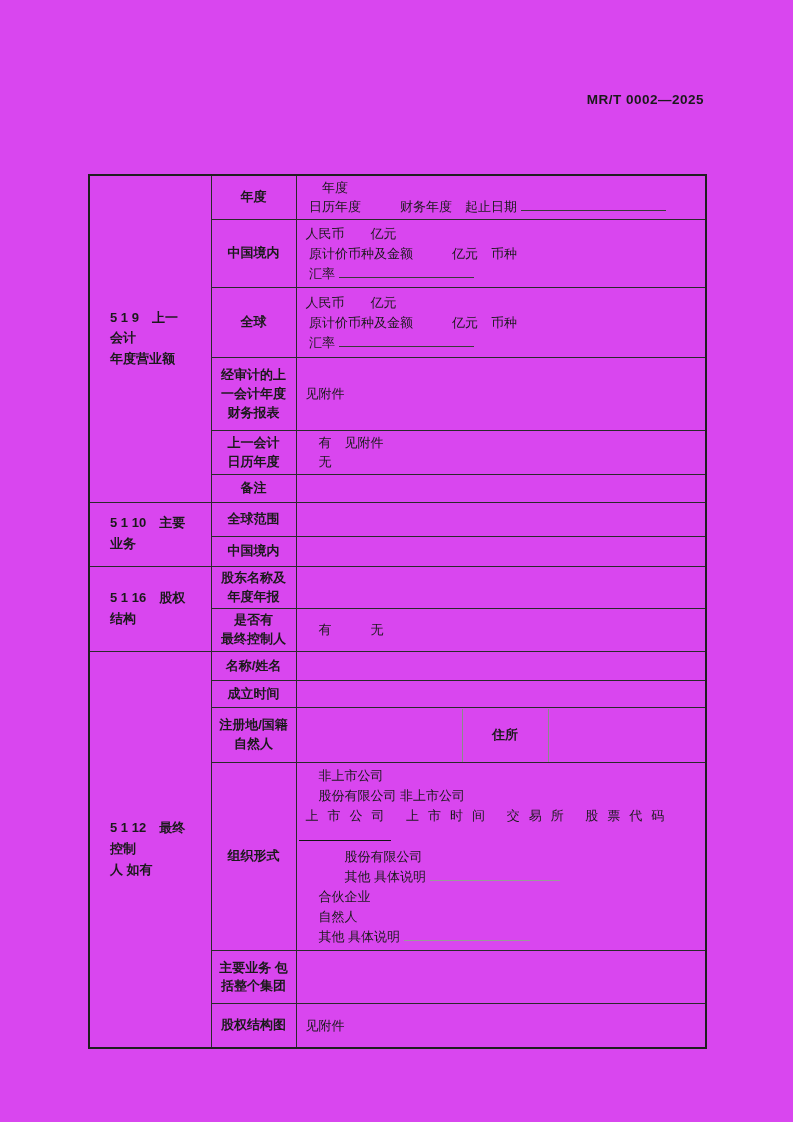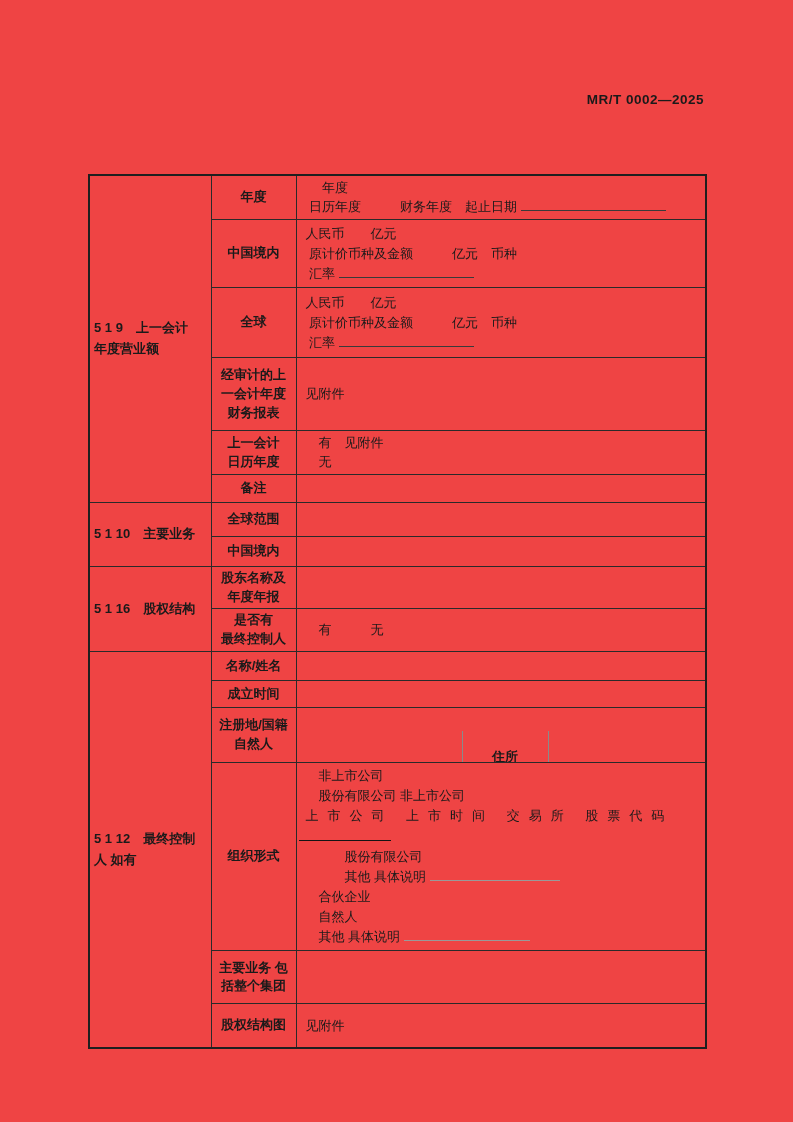--- a/index.html
+++ b/index.html
@@ -1,19 +1,19 @@
 <!DOCTYPE html>
 <html><head>
 <meta charset="utf-8">
 <style>
   html,body{margin:0;padding:0;background:#ffffff;}
   .page{
     position:relative;
     width:793px;height:1122px;
-    background:#ef4444;
+    background:#d946ef;
     color:#1a1a1a;
     font-family:"Liberation Sans","DejaVu Sans",sans-serif;
     overflow:hidden;
   }
   .doc-code{
     position:absolute;top:92px;right:89px;
     font-size:13.5px;font-weight:bold;letter-spacing:.5px;
     white-space:pre;
   }
   .doc-title{
@@ -29,21 +29,21 @@
     font-size:13px;
   }
   table.form td{
     border:1px solid #2a2a2a;
     vertical-align:middle;
     overflow:hidden;
   }
   td.group{
     width:122px;
     font-weight:bold;
-    padding:2px 4px;
+    padding:2px 20px;
     white-space:pre-line;
     line-height:1.6;
     vertical-align:middle;
   }
   td.rowlabel{
     width:85px;
     font-weight:bold;
     text-align:center;
     padding:2px 3px;
     white-space:pre-line;
@@ -72,21 +72,20 @@
   .w92{width:92px;}
   .flush{margin-left:-7px;}
   .reg-wrap{display:flex;height:53px;align-items:stretch;}
   .reg-box{height:100%;}
   .reg-a{width:165px;}
   .reg-b{
     width:85px;
     border-left:1px solid #8a8a8a;border-right:1px solid #8a8a8a;
     display:flex;align-items:center;justify-content:center;
     font-weight:bold;
-    margin-top:22px;
   }
   .reg-c{flex:1;}
 </style>
 </head>
 <body>
 
 <div class="page">
 
   <div class="doc-code">MR/T 0002—2025</div>
 

